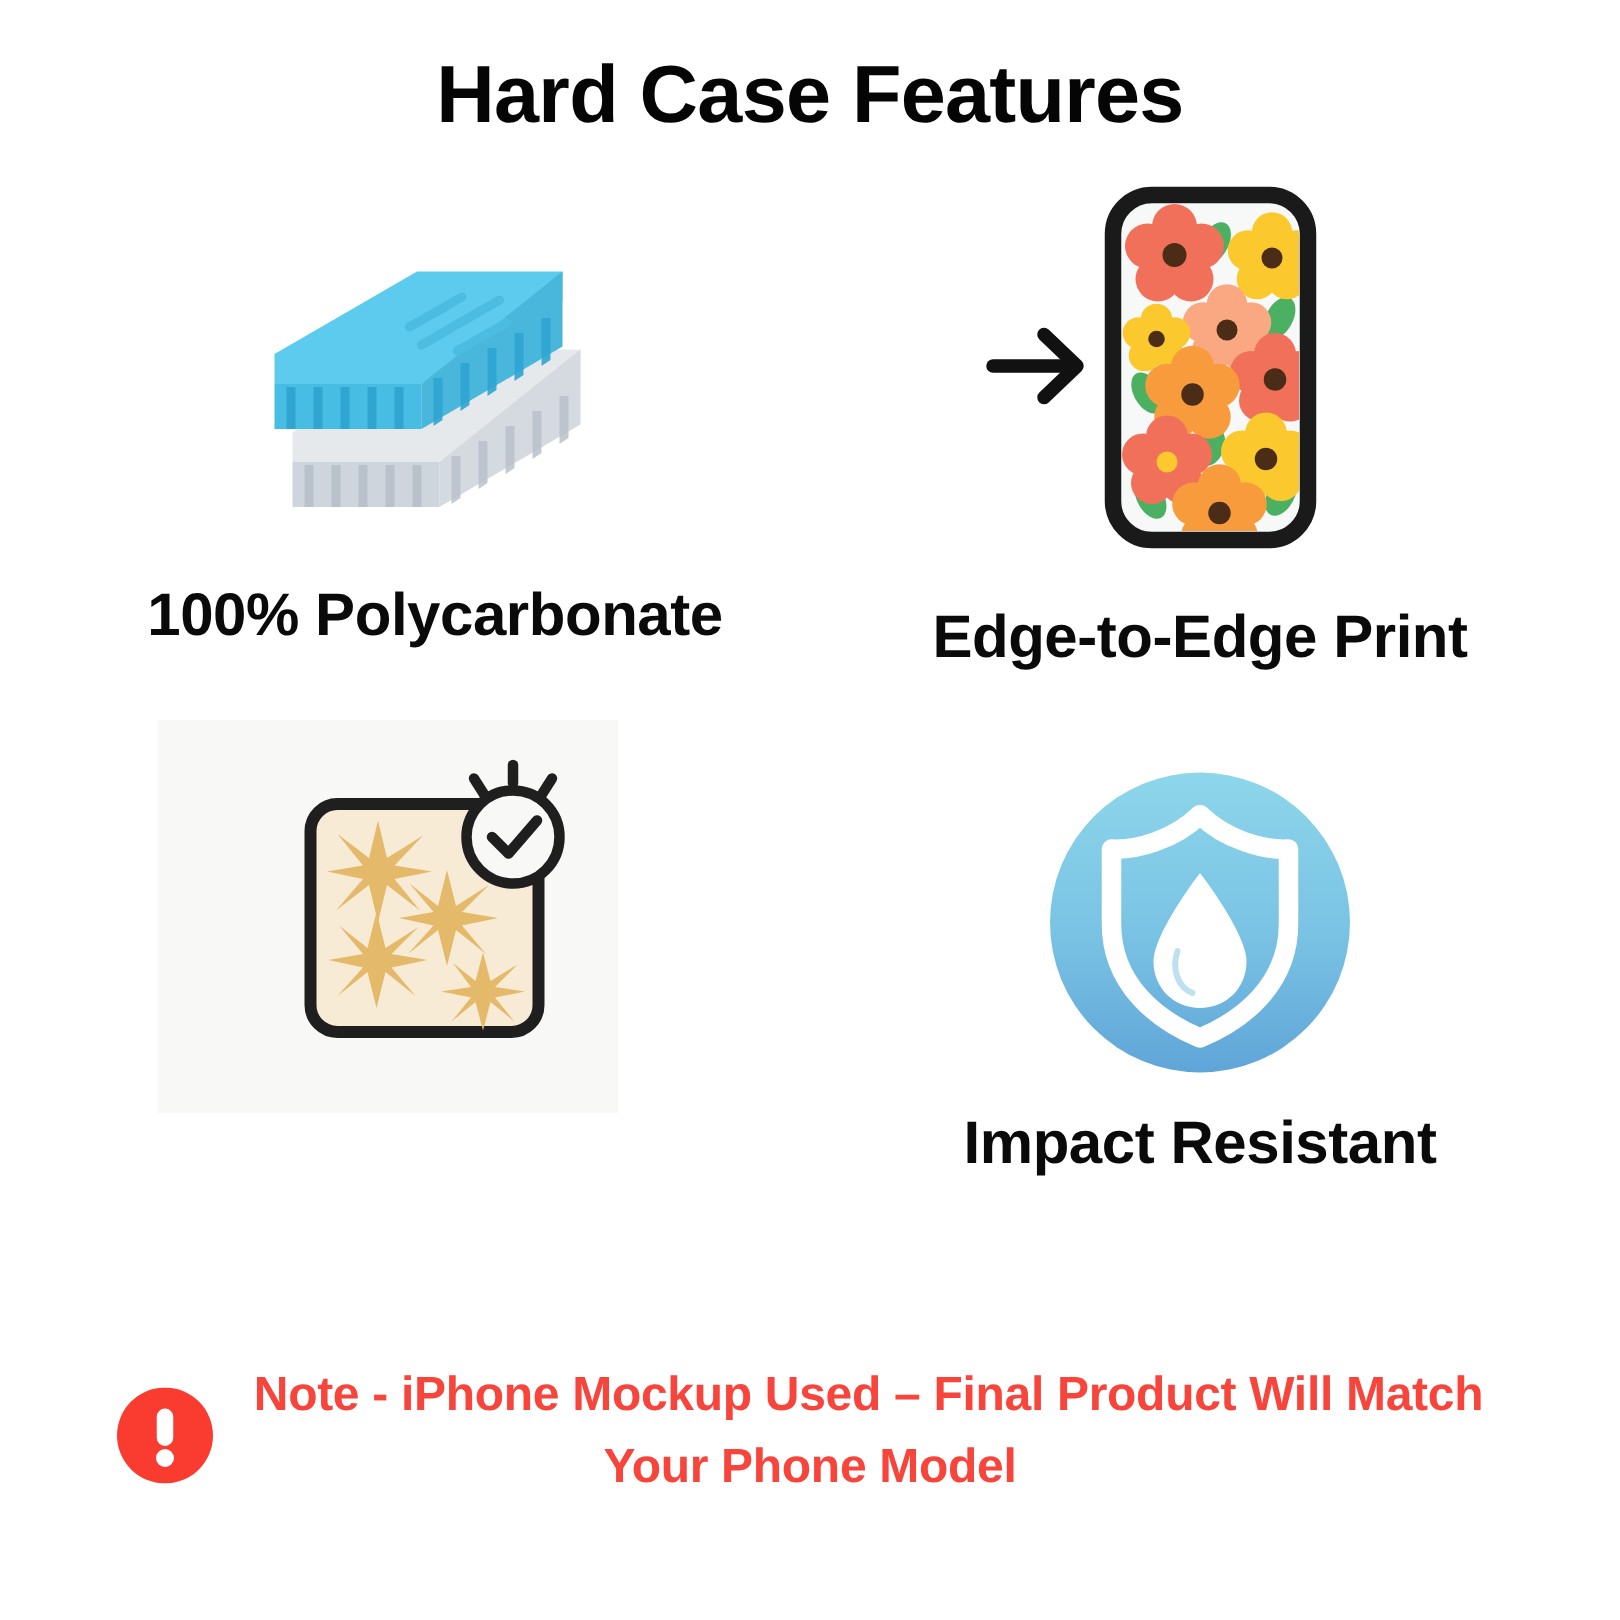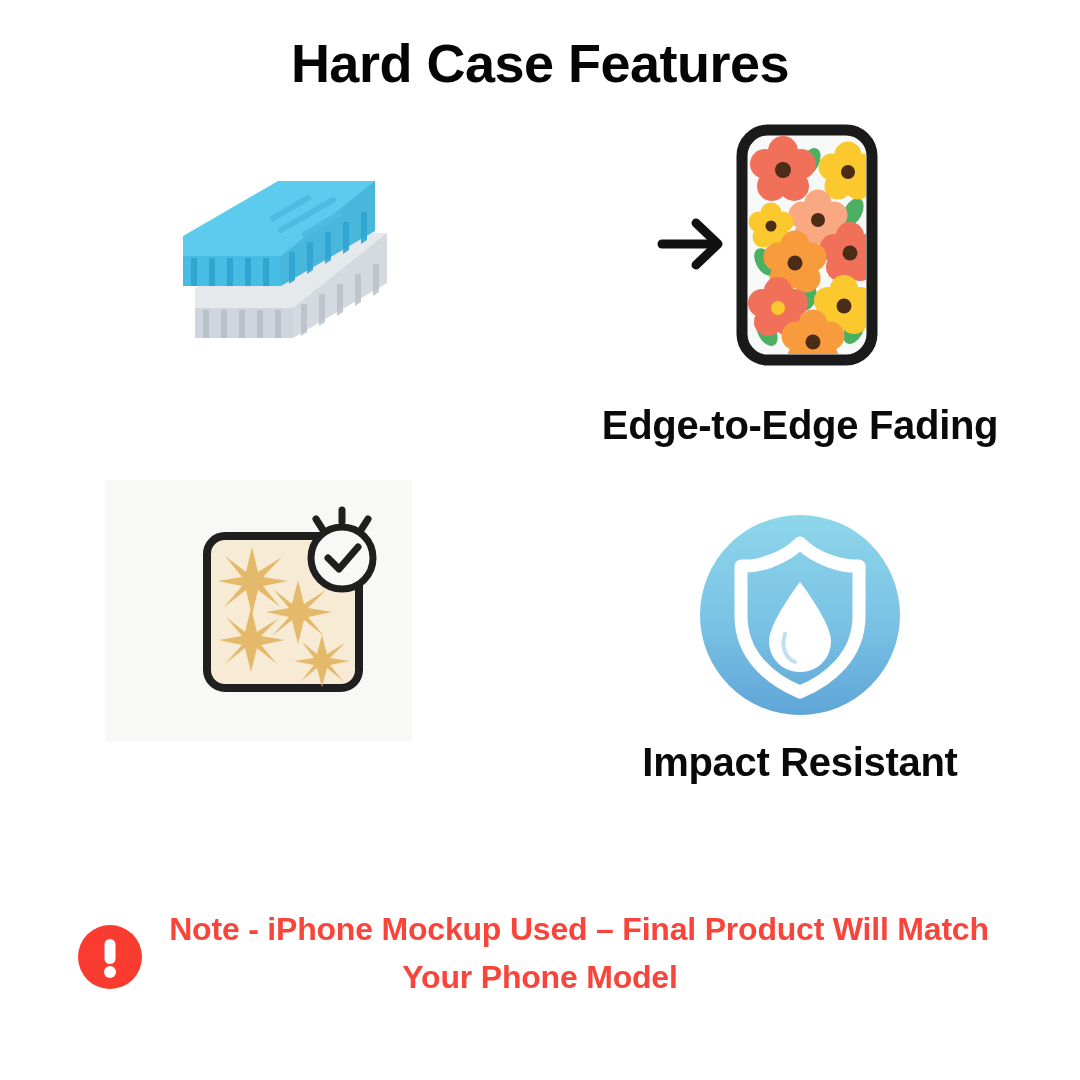--- a/index.html
+++ b/index.html
@@ -165,21 +165,21 @@
 
           <g stroke="#4cbce0" stroke-width="6" stroke-linecap="round">
             <line x1="108" y1="60" x2="143" y2="40"></line>
             <line x1="116" y1="72" x2="168" y2="42"></line>
             <line x1="140" y1="76" x2="173" y2="57"></line>
           </g>
         </g>
       </svg>
     </div>
     <div class="feature-label">
-      <br>
+      <span>100% Polycarbonate</span><br>
     </div>
   </div>
 
   <div class="feature" id="cell-edge">
     <div class="icon-wrap">
       <svg width="300" height="250" viewBox="0 0 300 250" aria-hidden="true">
 
         <g stroke="#111111" stroke-width="9" fill="none" stroke-linecap="round" stroke-linejoin="round">
           <line x1="12" y1="124" x2="62" y2="124"></line>
           <polyline points="46,103 68,124 46,145"></polyline>
@@ -306,21 +306,21 @@
                 <circle cx="-17" cy="-6" r="14.5"></circle>
                 <circle cx="0" cy="0" r="14.5"></circle>
               </g>
               <circle cx="0" cy="0" r="7.5" fill="#4a2c17"></circle>
             </g>
           </g>
         </g>
       </svg>
     </div>
     <div class="feature-label">
-      <span>Edge-to-Edge Fading</span>
+      <span>Edge-to-Edge Print</span>
     </div>
   </div>
 
   <div class="feature" id="cell-fade">
     <div class="icon-wrap">
       <svg width="250" height="250" viewBox="0 0 250 250" aria-hidden="true">
 
         <rect x="52" y="58" width="152" height="152" rx="18" ry="18" fill="#f7ebd6" stroke="#1f1f1f" stroke-width="8"></rect>
 
         <g fill="#e5b96a">

